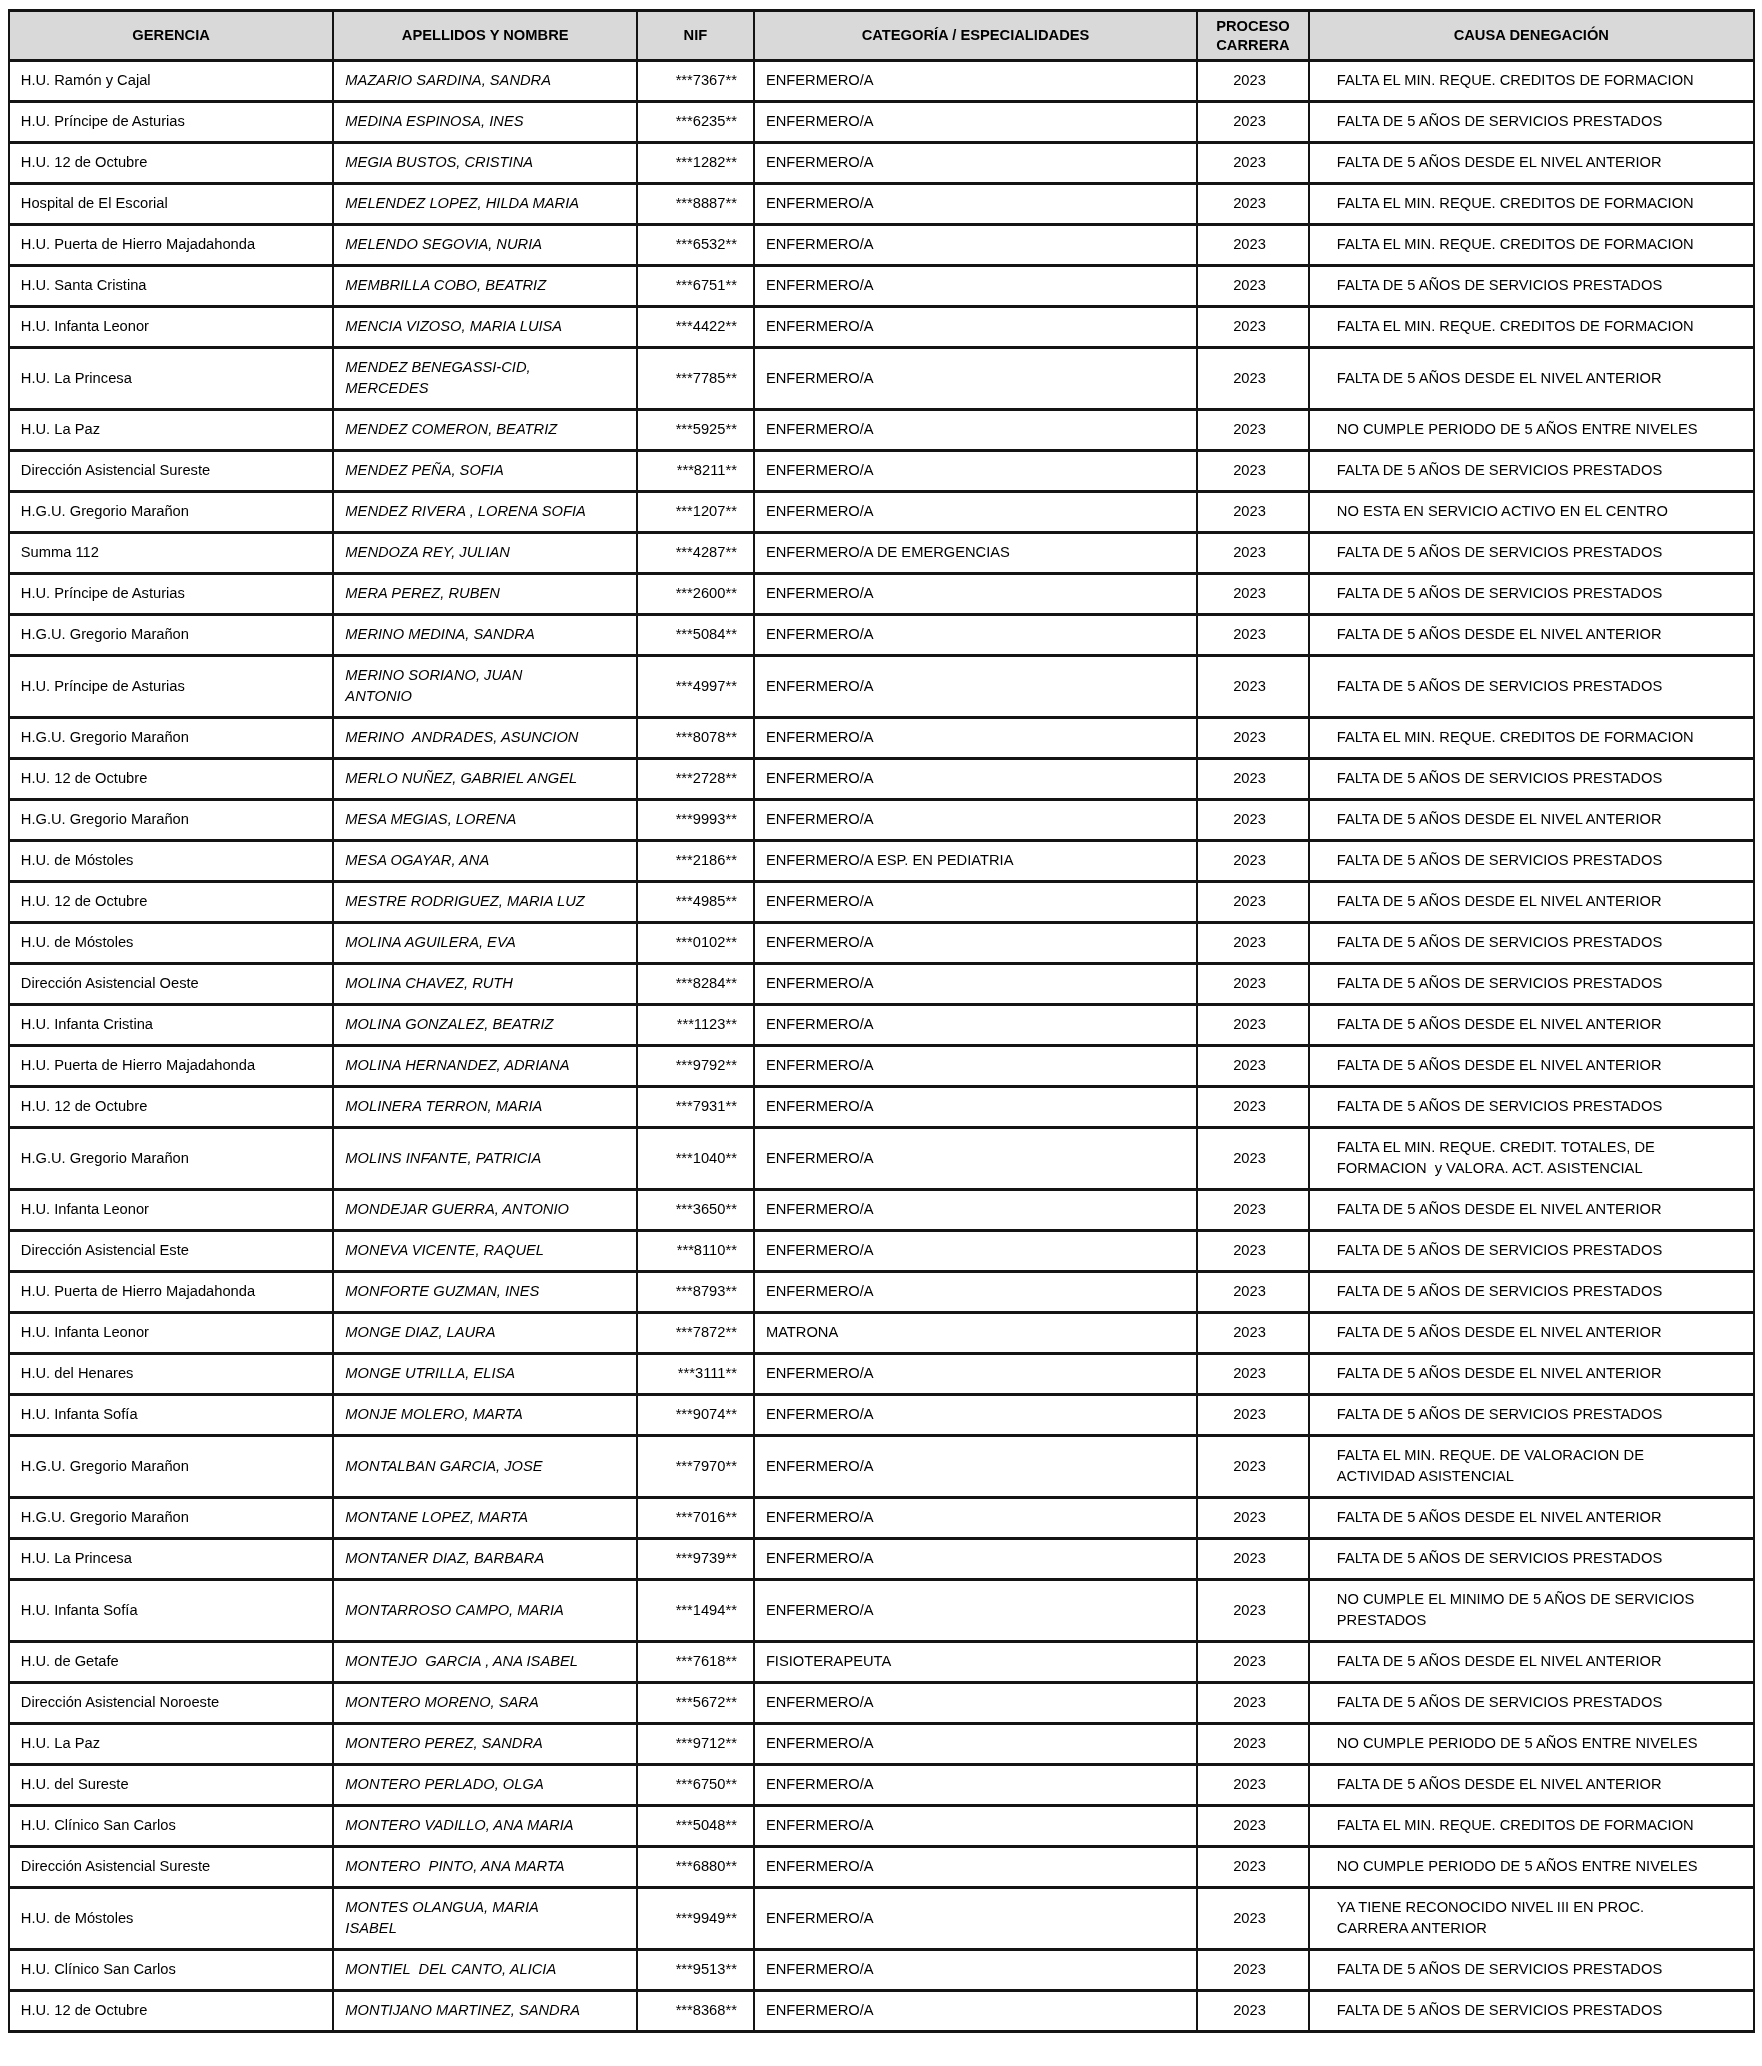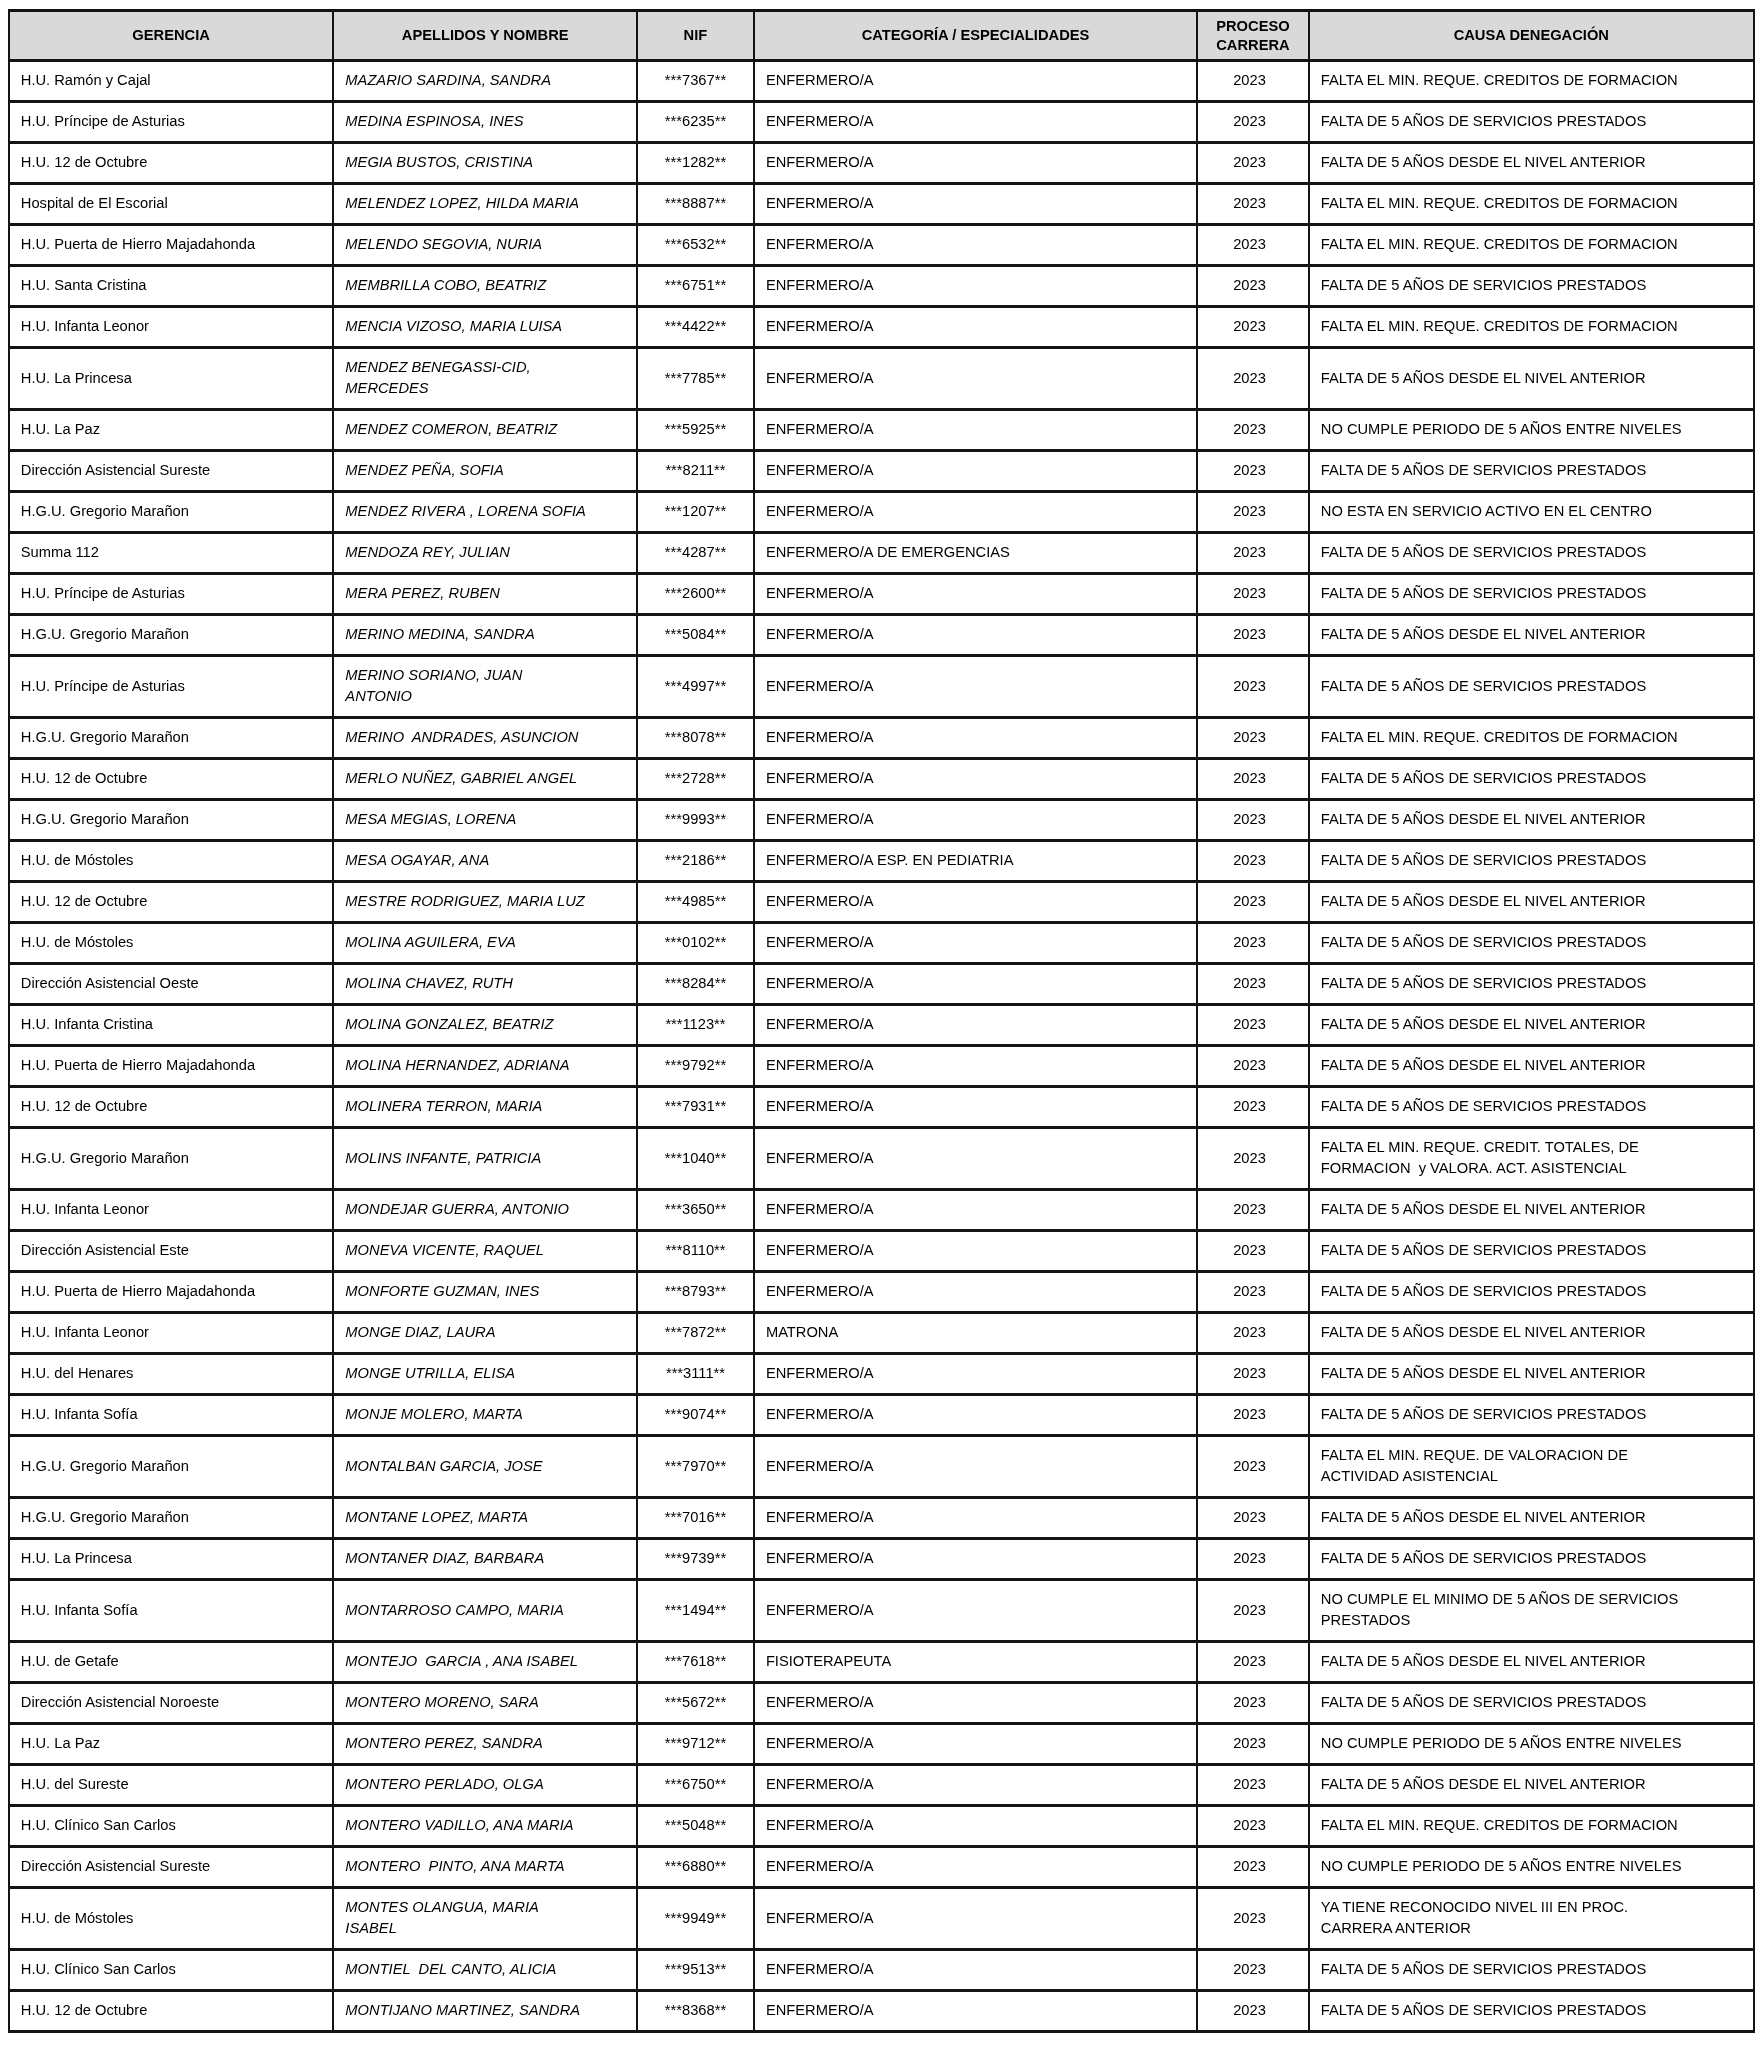--- a/index.html
+++ b/index.html
@@ -41,24 +41,24 @@
     height: 48px;
   }
   tbody td {
     font-size: 14.7px;
     line-height: 21px;
     padding: 8.5px 11px;
     background: #ffffff;
   }
   td.c-gerencia  { text-align: left; }
   td.c-nombre    { text-align: left; font-style: italic; }
-  td.c-nif       { text-align: center; padding-left: 3.1px; padding-right: 3px; }
+  td.c-nif       { text-align: right; padding-left: 3.1px; padding-right: 16px; }
   td.c-categoria { text-align: left; }
   td.c-proceso   { text-align: center; padding-left: 3.1px; padding-right: 10px; }
-  td.c-causa     { text-align: left; padding-left: 11px; padding-right: 6.2px; }
+  td.c-causa     { text-align: left; padding-left: 27px; padding-right: 6.2px; }
 </style>
 </head>
 <body>
 
 <div class="page">
   <table class="deneg">
     <colgroup>
       <col style="width:18.6%">
       <col style="width:17.4%">
       <col style="width:6.7%">

